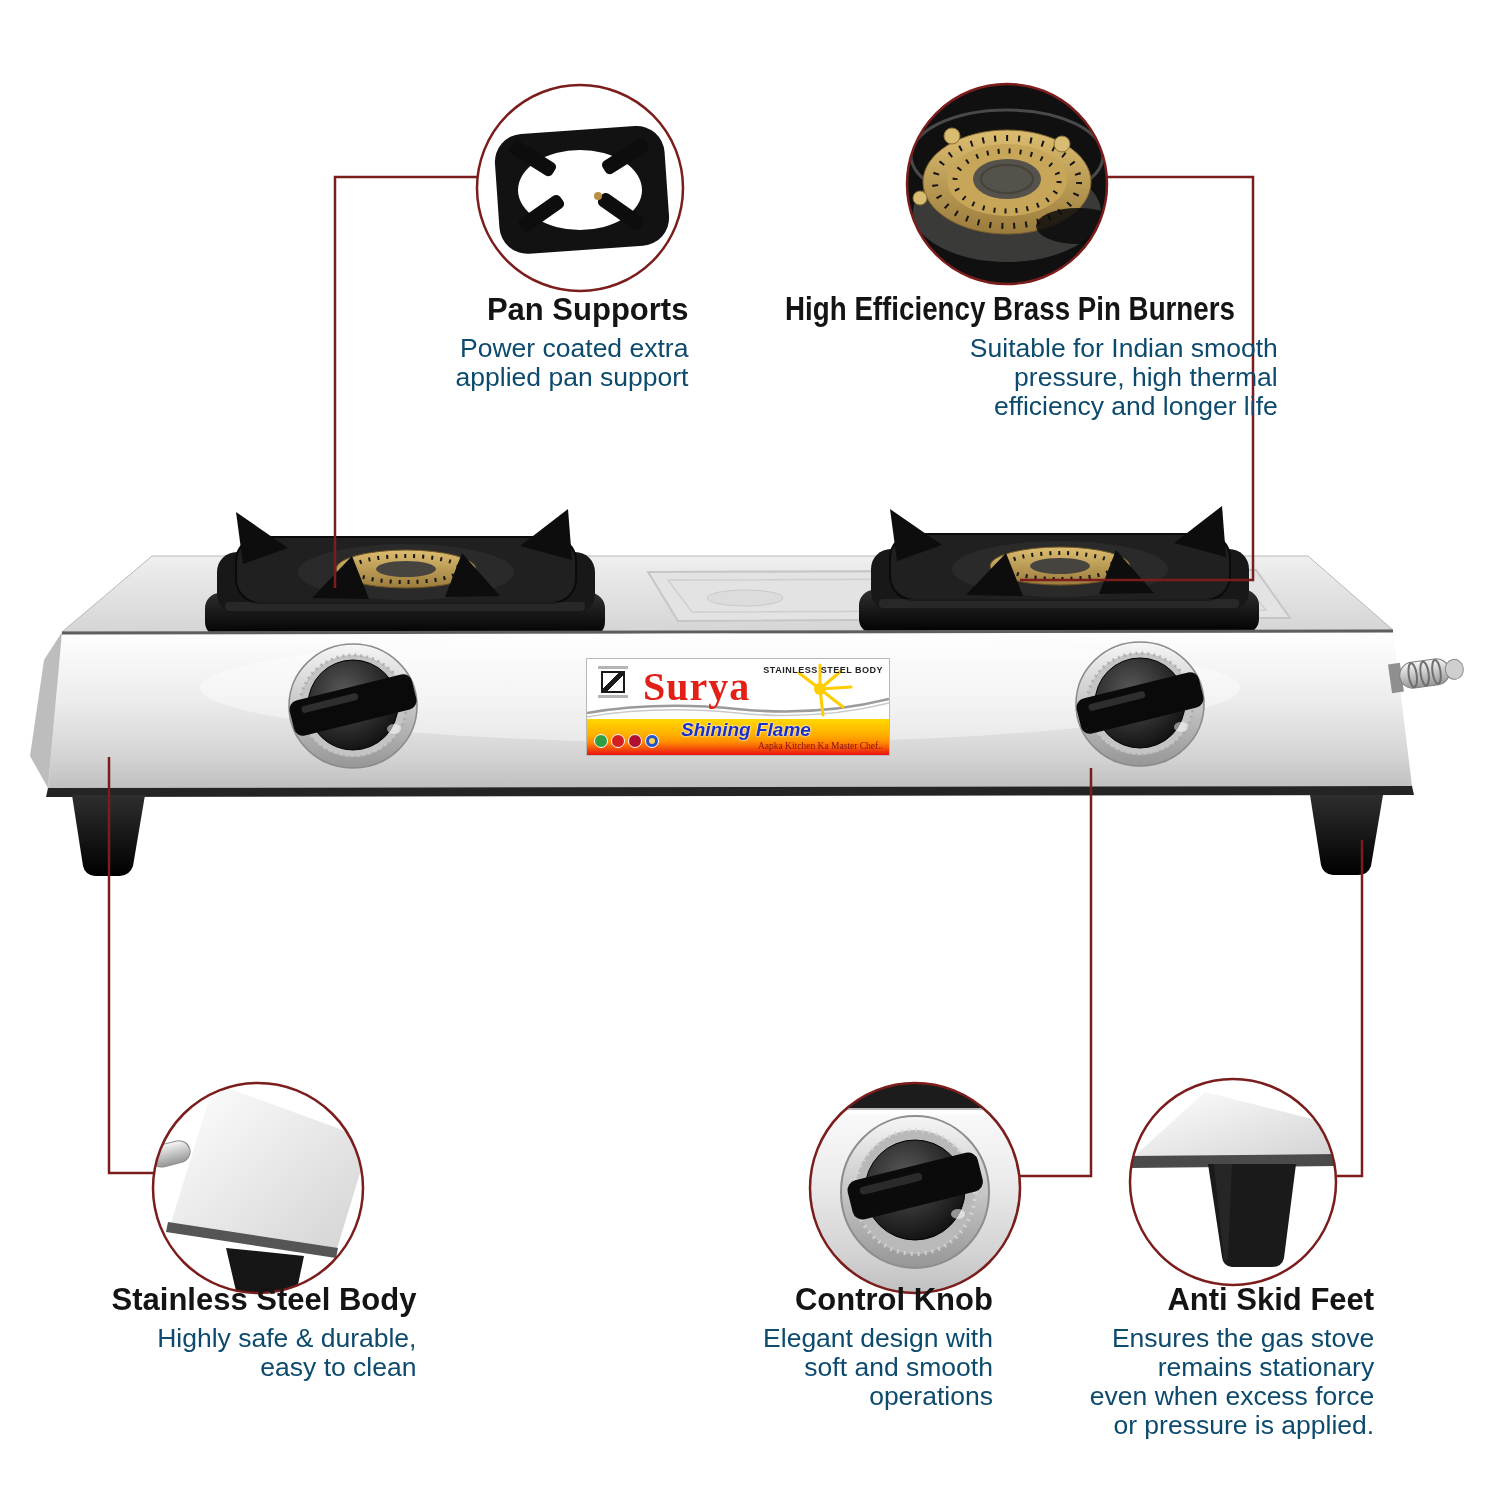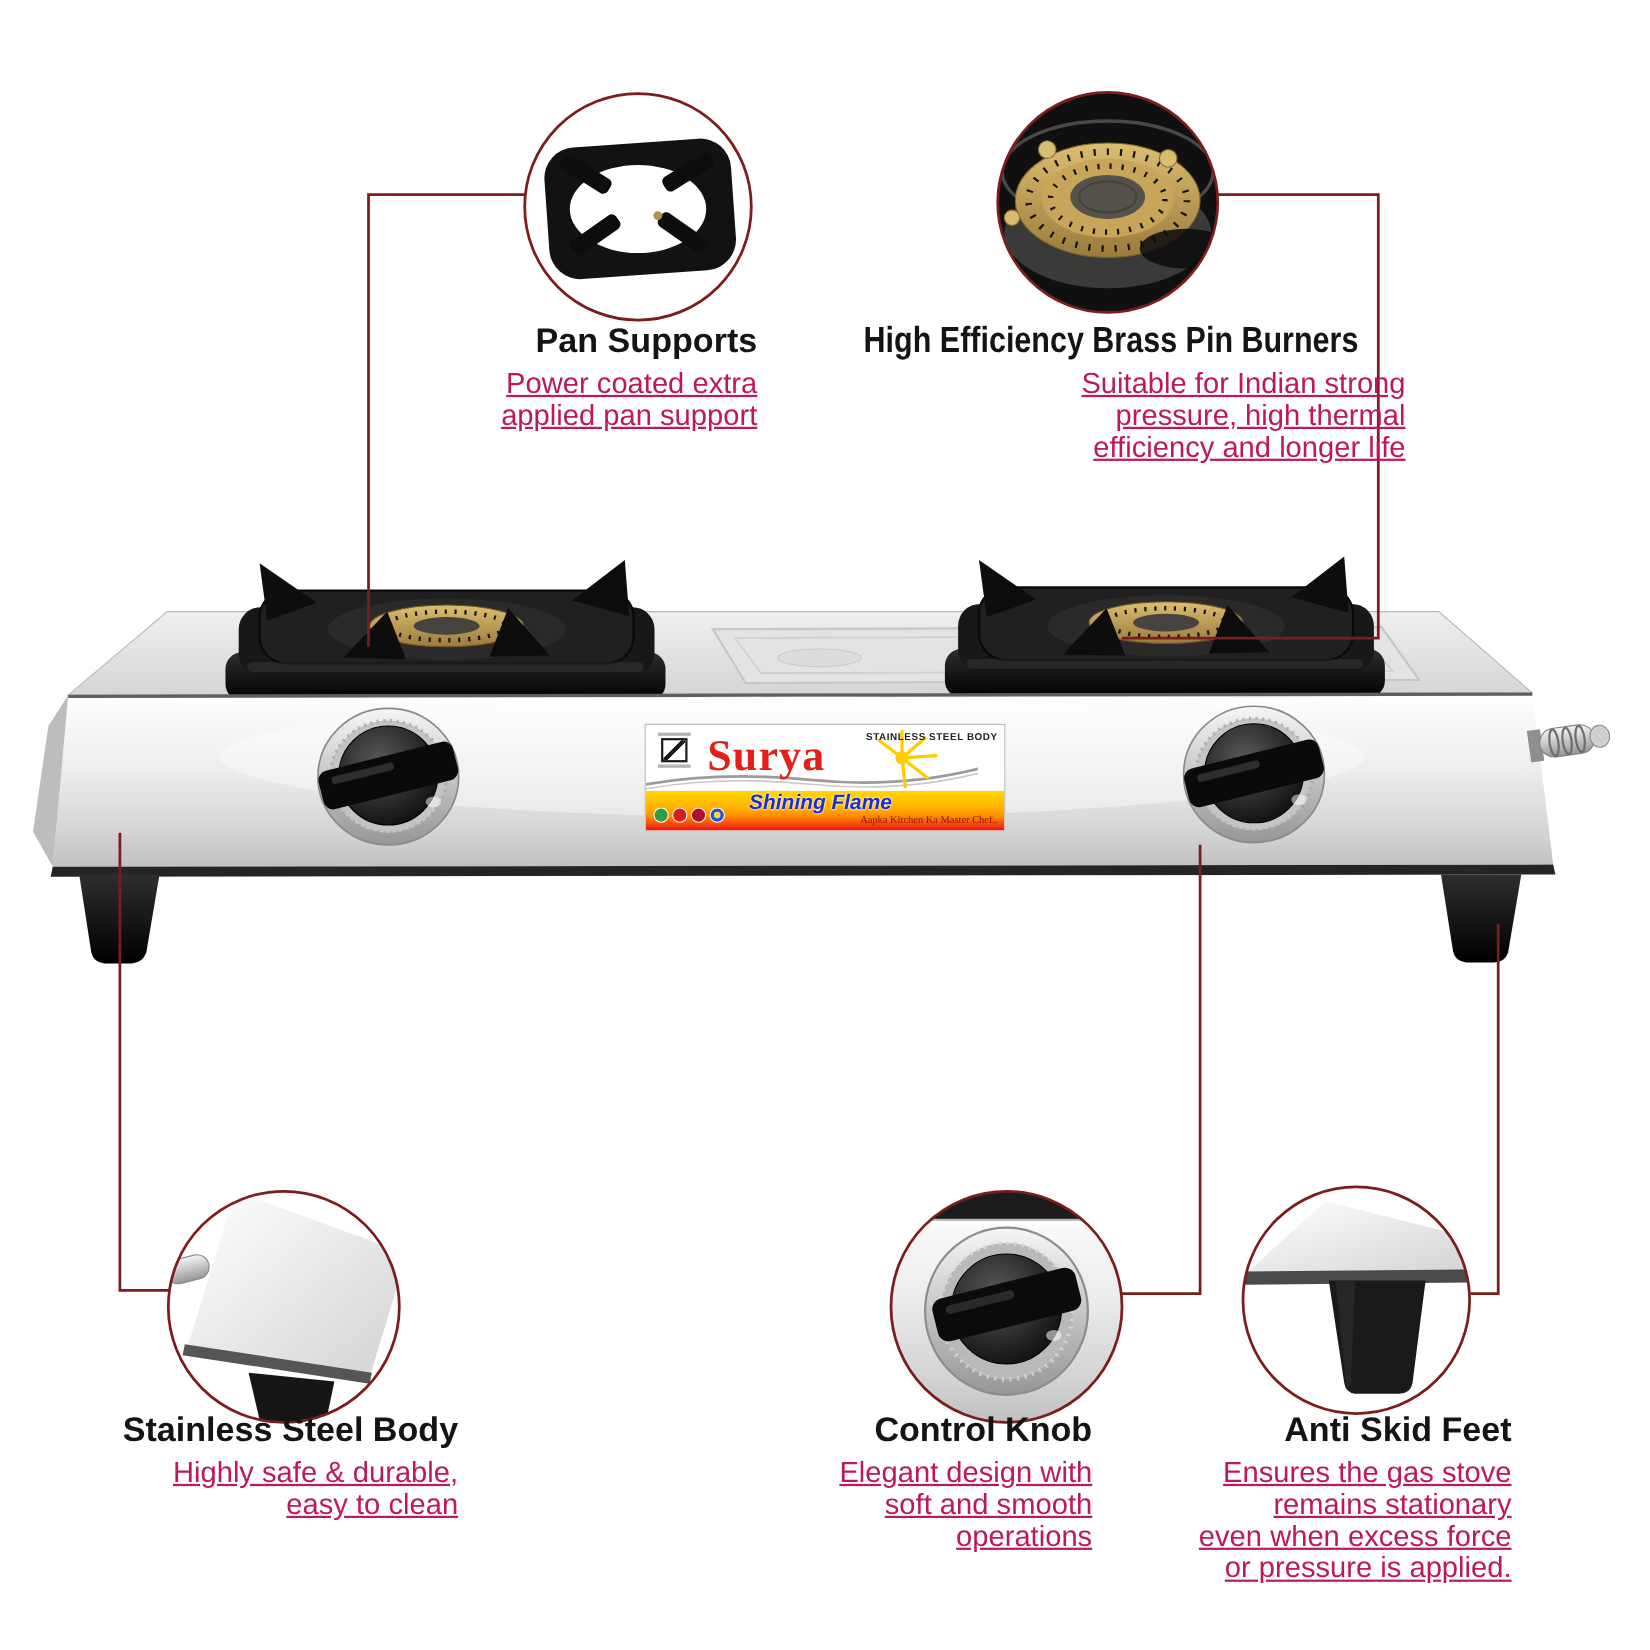--- a/index.html
+++ b/index.html
@@ -1,24 +1,24 @@
 <!DOCTYPE html>
 <html><head>
 <meta charset="utf-8">
 <style>
   html,body{margin:0;padding:0;background:#fff;}
   #stage{position:relative;width:1500px;height:1500px;background:#fff;overflow:hidden;
          font-family:"Liberation Sans", sans-serif;}
   #art{position:absolute;left:0;top:0;}
   .feature{position:absolute;text-align:right;transform:translateX(-50%);}
   .feature h3{margin:0 0 6px 0;font-size:31px;font-weight:bold;color:#141414;white-space:nowrap;}
-  .feature .ln{font-size:26.5px;color:#be185d;line-height:29px;white-space:nowrap;text-decoration:underline;}
+  .feature .ln{font-size:26.5px;color:#0c4a6e;line-height:29px;white-space:nowrap;}
   .f-burn h3{display:inline-block;transform:scaleX(.84);transform-origin:center;font-size:33px;}
   
-  #label{position:absolute;left:586px;top:658px;width:328px;height:98px;background:#fff;
+  #label{position:absolute;left:586px;top:658px;width:304px;height:98px;background:#fff;
          border:1px solid #b9b9b9;overflow:hidden;box-sizing:border-box;}
   #label .wave{position:absolute;left:0;top:0;z-index:1;}
   #label .band{position:absolute;left:0;right:0;bottom:0;height:36px;z-index:0;
         background:linear-gradient(#ffd800 0%,#ffae00 45%,#ff8a00 65%,#ea1212 100%);}
   #label .brand{position:absolute;left:56px;top:4px;z-index:3;font-family:"Liberation Serif",serif;
         font-weight:bold;font-size:40px;color:#e32017;letter-spacing:1px;}
   #label .tag{position:absolute;left:94px;top:60px;z-index:3;font-weight:bold;font-style:italic;
         font-size:19px;color:#1b2fc4;text-shadow:0 0 2px #fff,0 0 2px #fff;}
   #label .ssb{position:absolute;right:6px;top:6px;z-index:3;font-size:9px;font-weight:bold;
         color:#222;letter-spacing:.5px;}
@@ -264,21 +264,21 @@
 </div>
 
 <div class="feature f-pan" style="left:572px;top:292px;">
   <h3>Pan Supports</h3>
   <div class="ln">Power coated extra</div>
   <div class="ln">applied pan support</div>
 </div>
 
 <div class="feature f-burn" style="left:1010px;top:290px;">
   <h3>High Efficiency Brass Pin Burners</h3>
-  <div class="ln">Suitable for Indian strong</div>
+  <div class="ln">Suitable for Indian smooth</div>
   <div class="ln">pressure, high thermal</div>
   <div class="ln">efficiency and longer life</div>
 </div>
 
 <div class="feature f-steel" style="left:264px;top:1282px;">
   <h3>Stainless Steel Body</h3>
   <div class="ln">Highly safe &amp; durable,</div>
   <div class="ln">easy to clean</div>
 </div>
 

